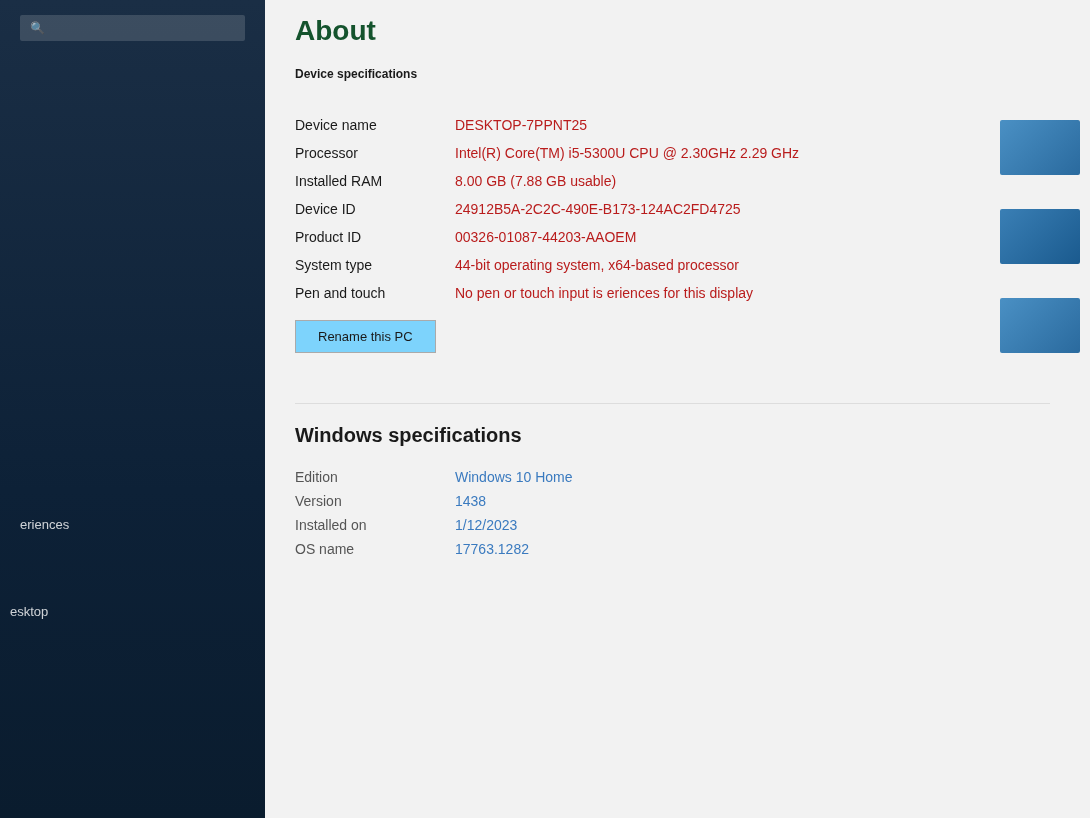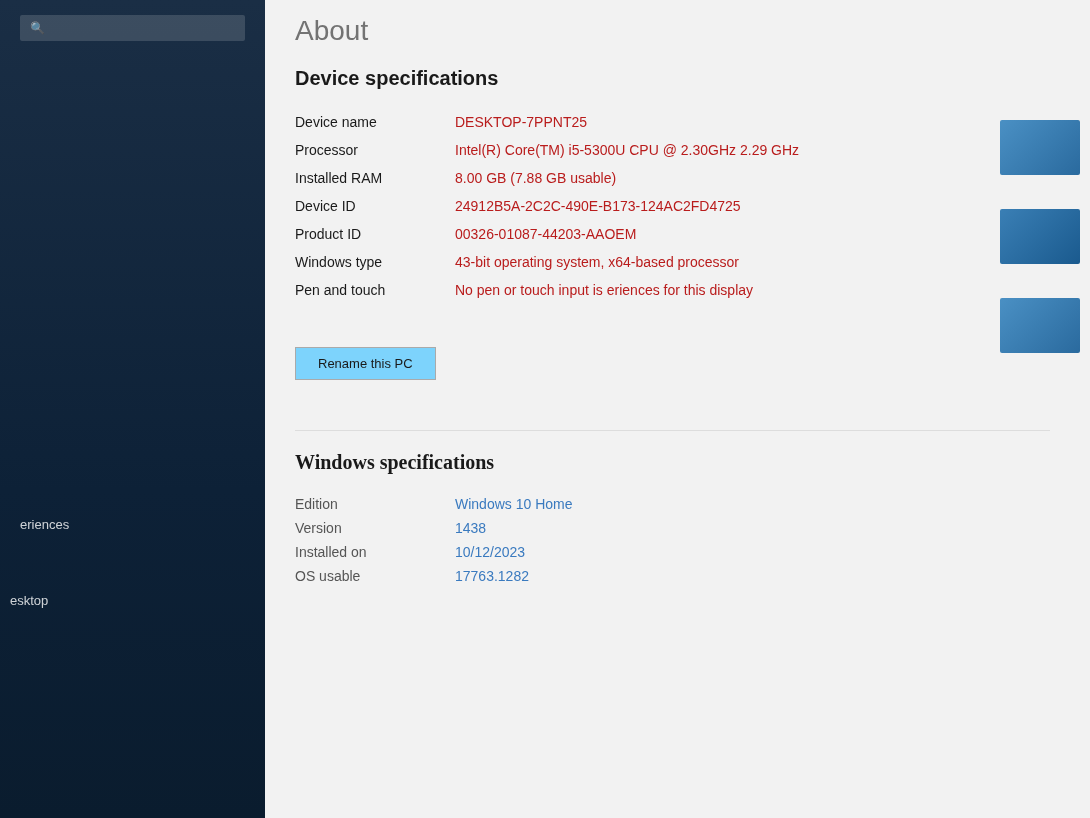--- a/index.html
+++ b/index.html
@@ -47,21 +47,21 @@
       margin-top: auto;
       position: absolute;
       bottom: 278px;
       left: 0;
     }
 
     .sidebar-item-esktop {
       color: rgba(255,255,255,0.8);
       font-size: 13px;
       position: absolute;
-      bottom: 210px;
+      bottom: 199px;
       left: 10px;
     }
 
     
     .right-panels {
       position: absolute;
       right: 0;
       top: 0;
       width: 100px;
       height: 100%;
@@ -99,37 +99,37 @@
     .main-content {
       flex: 1;
       background: #f2f2f2;
       overflow-y: auto;
       padding: 10px 40px 30px 30px;
       position: relative;
     }
 
     .page-title {
       font-size: 28px;
-      font-weight: 400;
-      color: #737373;
+      font-weight: 700;
+      color: #14532d;
       margin-bottom: 20px;
       padding-top: 5px;
     }
 
     .section-title {
-      font-size: 20px;
+      font-size: 12px;
       font-weight: 600;
       color: #1a1a1a;
-      margin-bottom: 18px;
+      margin-bottom: 30px;
     }
 
     .spec-table {
       width: 100%;
       border-collapse: collapse;
-      margin-bottom: 38px;
+      margin-bottom: 8px;
     }
 
     .spec-table tr td {
       padding: 6px 0;
       vertical-align: top;
       font-size: 14px;
       color: #1a1a1a;
     }
 
     .spec-table tr td:first-child {
@@ -155,21 +155,20 @@
       font-family: 'Segoe UI', sans-serif;
       margin-bottom: 35px;
       margin-top: 5px;
     }
 
     .windows-section-title {
       font-size: 20px;
       font-weight: 600;
       color: #1a1a1a;
       margin-bottom: 18px;
-      font-family: Liberation Serif, serif;
     }
 
     .win-spec-table {
       width: 100%;
       border-collapse: collapse;
     }
 
     .win-spec-table tr td {
       padding: 4px 0;
       font-size: 14px;
@@ -234,22 +233,22 @@
     </tr>
         <tr>
       <td>Device ID</td>
       <td>24912B5A-2C2C-490E-B173-124AC2FD4725</td>
     </tr>
         <tr>
       <td>Product ID</td>
       <td>00326-01087-44203-AAOEM</td>
     </tr>
         <tr>
-      <td>Windows type</td>
-      <td>43-bit operating system, x64-based processor</td>
+      <td>System type</td>
+      <td>44-bit operating system, x64-based processor</td>
     </tr>
         <tr>
       <td>Pen and touch</td>
       <td>No pen or touch input is eriences for this display</td>
     </tr>
       </tbody>
   </table>
 
   <button class="rename-btn">Rename this PC</button>
 
@@ -263,24 +262,24 @@
     <tr>
       <td>Edition</td>
       <td>Windows 10 Home</td>
     </tr>
         <tr>
       <td>Version</td>
       <td>1438</td>
     </tr>
         <tr>
       <td>Installed on</td>
-      <td>10/12/2023</td>
-    </tr>
-        <tr>
-      <td>OS usable</td>
+      <td>1/12/2023</td>
+    </tr>
+        <tr>
+      <td>OS name</td>
       <td>17763.1282</td>
     </tr>
       </tbody>
   </table>
 
 </div>
 
 <div class="right-panels">
   <div class="panel-blue-1"></div>
   <div class="panel-blue-2"></div>

